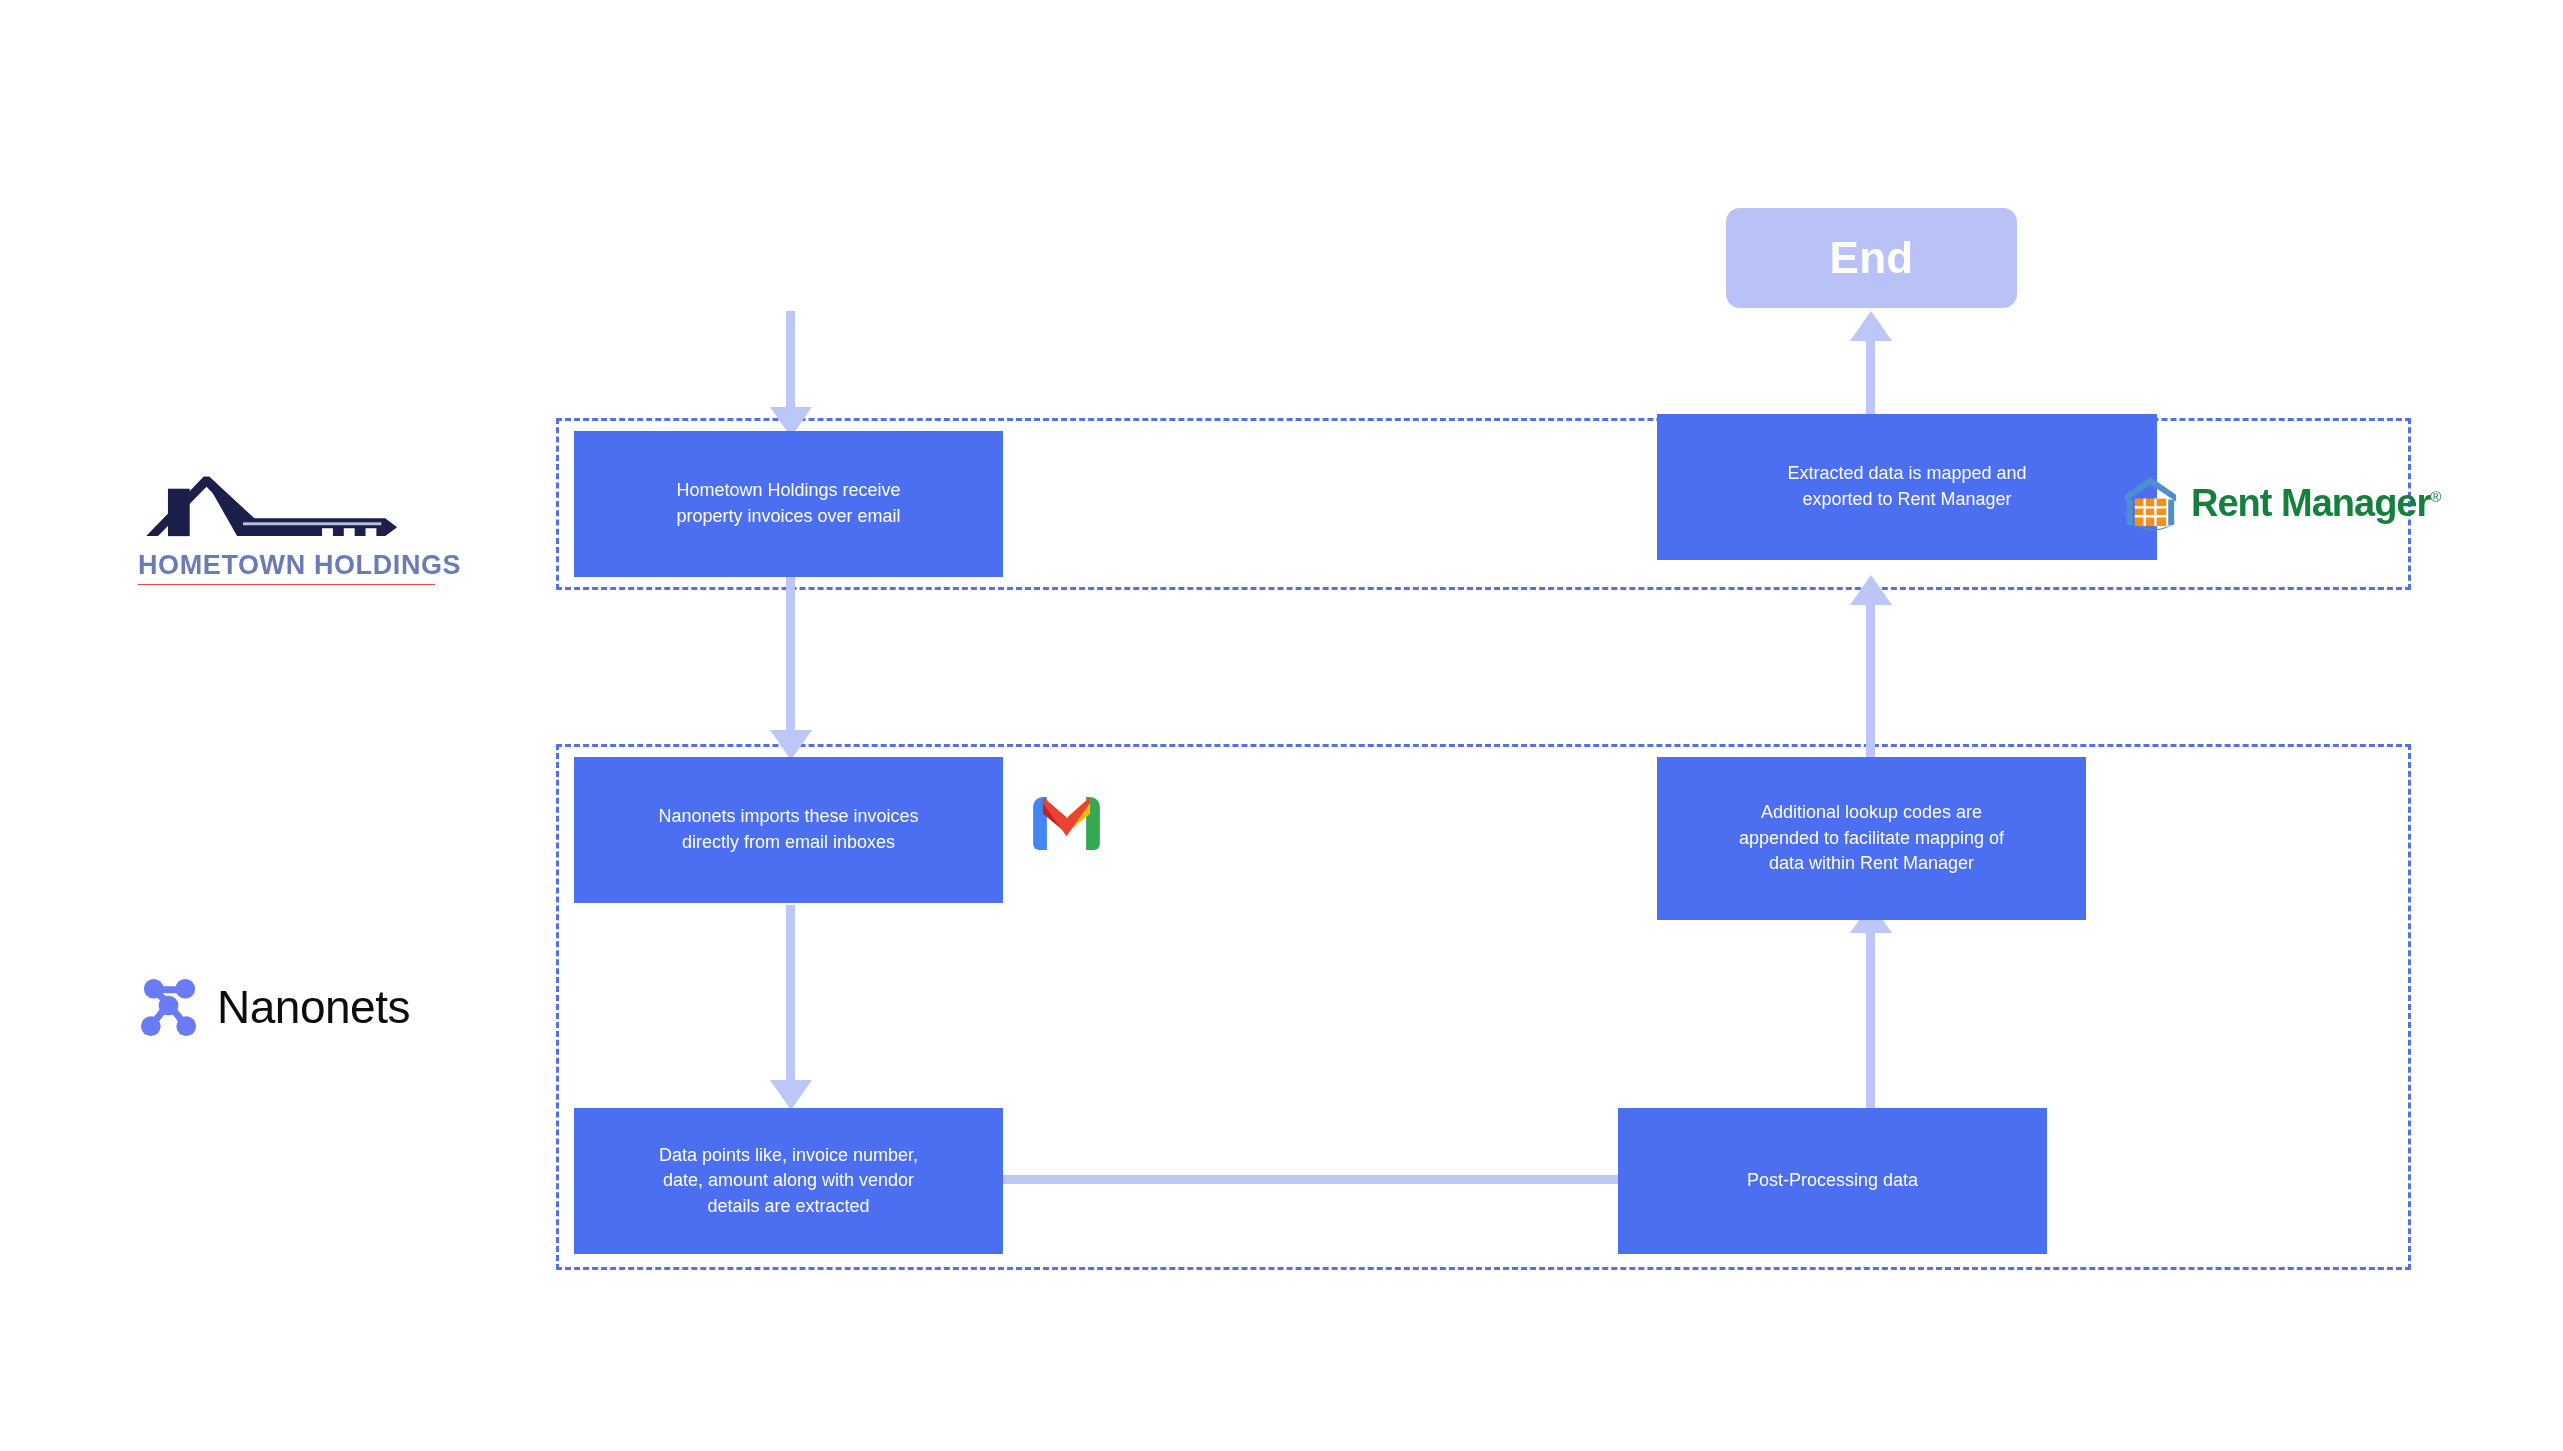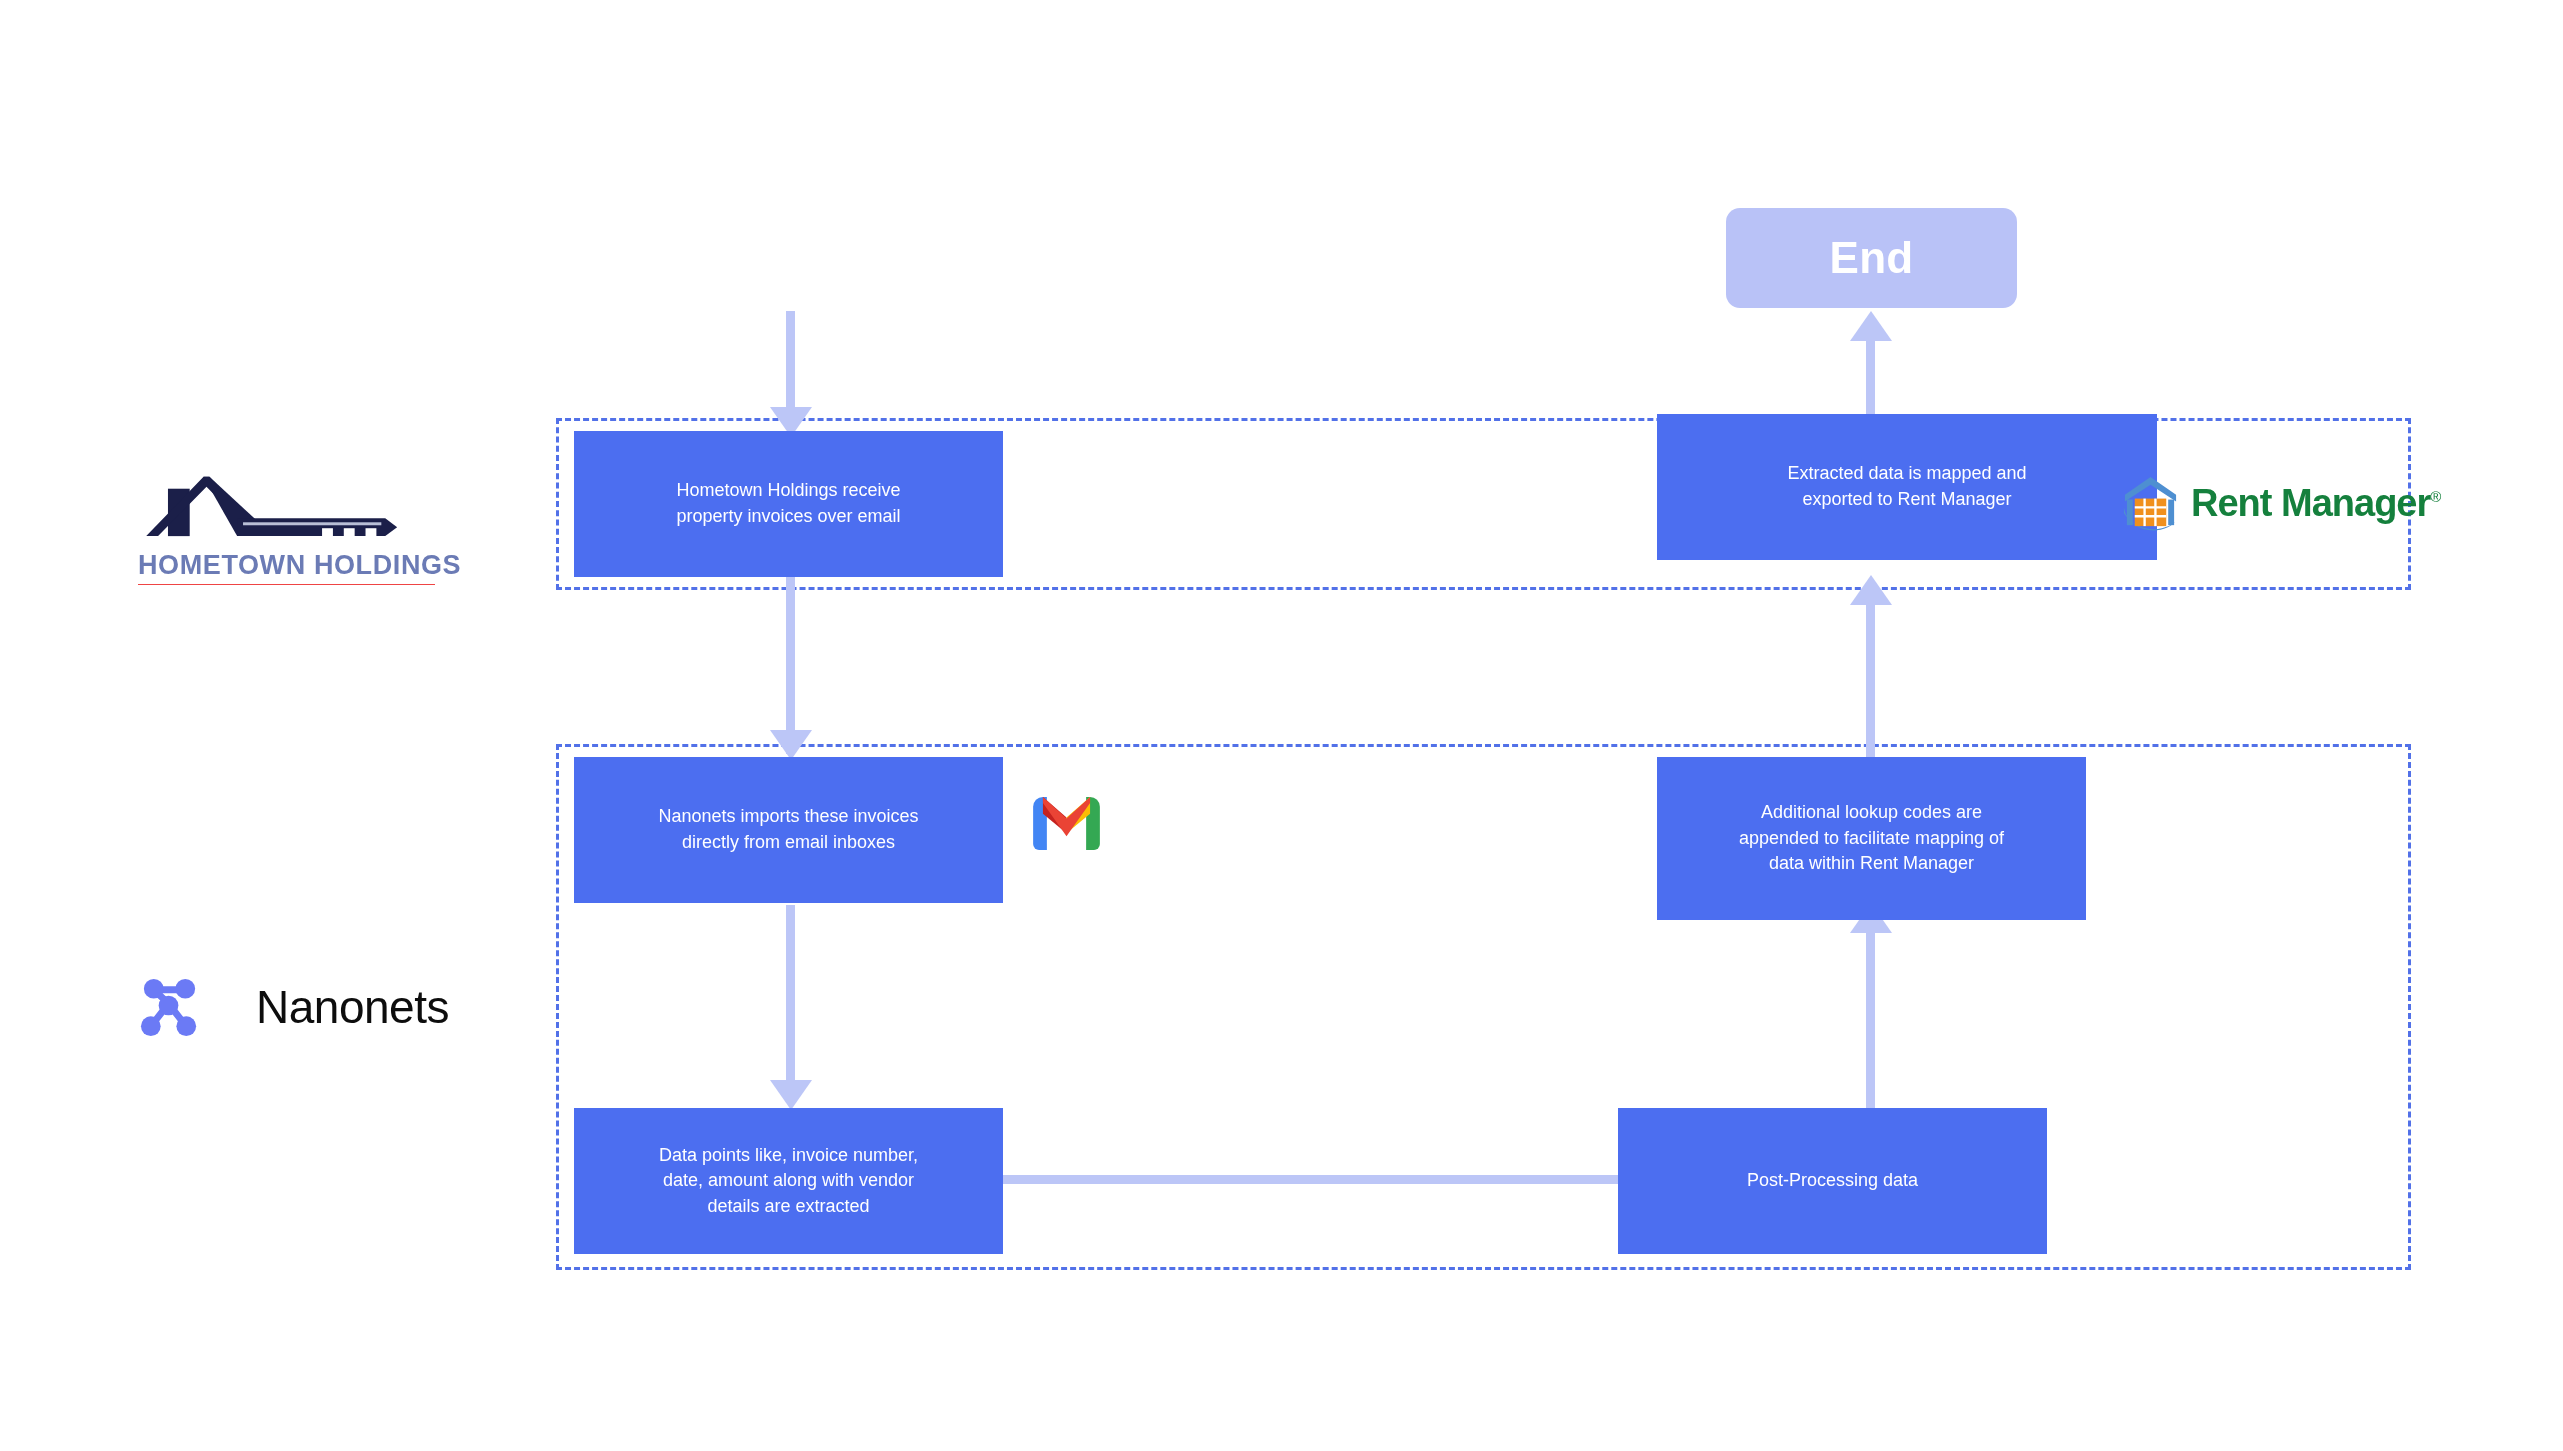--- a/index.html
+++ b/index.html
@@ -211,21 +211,21 @@
       <rect x="106" y="58" width="140" height="3" fill="#b9bfd6"></rect>
 
       <rect x="61" y="46" width="10" height="10" fill="#ffffff"></rect>
       <rect x="75" y="46" width="10" height="10" fill="#ffffff"></rect>
       <rect x="61" y="60" width="10" height="10" fill="#ffffff"></rect>
       <rect x="75" y="60" width="10" height="10" fill="#ffffff"></rect>
     </svg>
     <div class="hh-text">HOMETOWN HOLDINGS</div>
   </div>
 
-  <div class="logo-wrap row-flex" style="left:138px; top:974px;gap:39px;">
+  <div class="logo-wrap row-flex" style="left:138px; top:974px;">
     <svg width="65" height="65" viewBox="0 0 66 66">
       <g stroke="#6b7af5" stroke-width="7" stroke-linecap="round">
         <line x1="14" y1="52" x2="31" y2="30"></line>
         <line x1="31" y1="30" x2="48" y2="52"></line>
         <line x1="16" y1="16" x2="47" y2="16"></line>
         <line x1="16" y1="16" x2="31" y2="30"></line>
       </g>
       <circle cx="16" cy="15" r="10" fill="#6b7af5"></circle>
       <circle cx="48" cy="15" r="10" fill="#6b7af5"></circle>
       <circle cx="31" cy="32" r="10" fill="#6b7af5"></circle>

